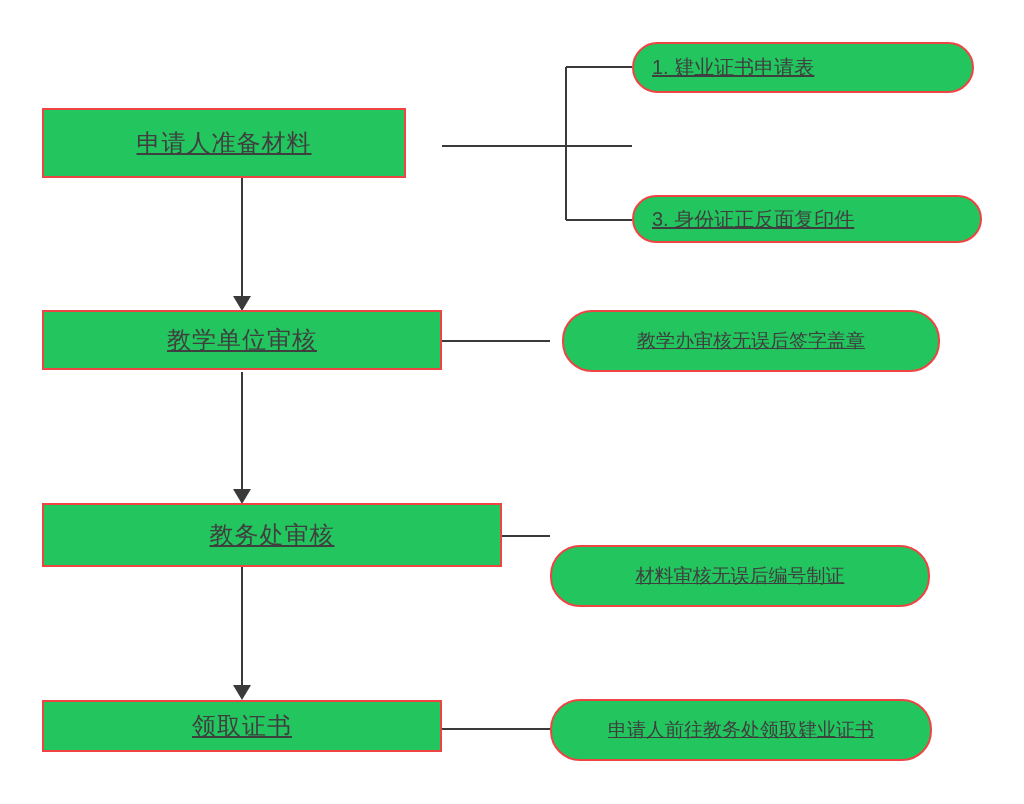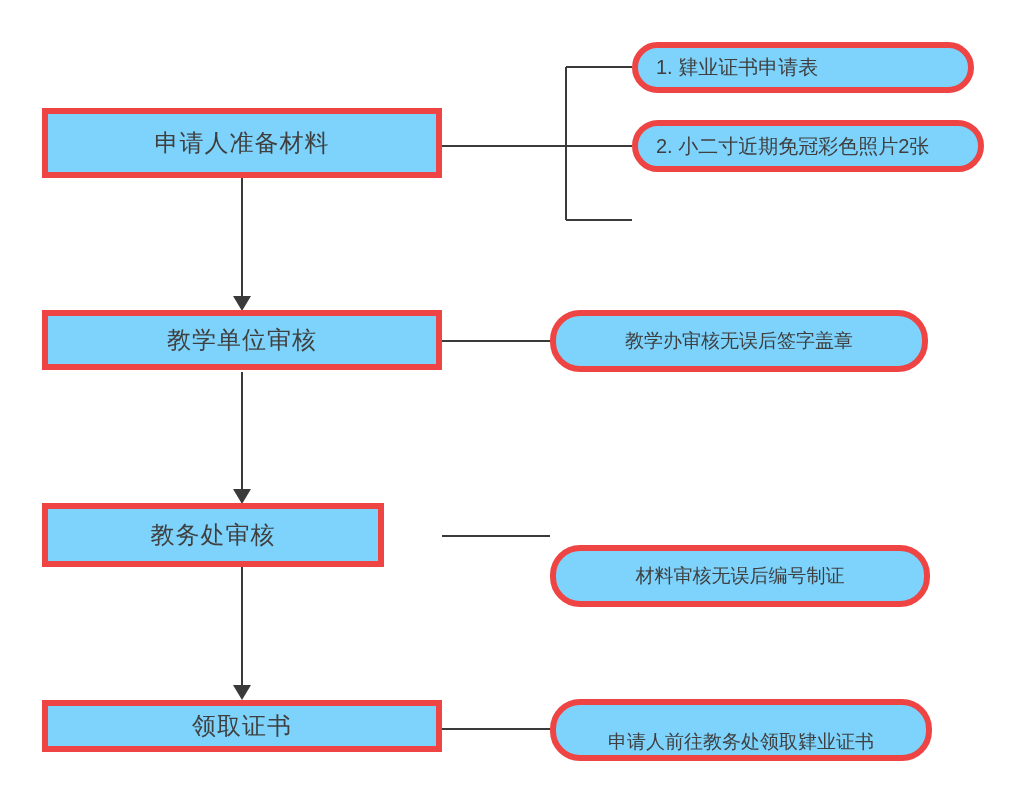--- a/index.html
+++ b/index.html
@@ -19,58 +19,59 @@
     position: absolute;
     left: 0;
     top: 0;
     width: 1024px;
     height: 804px;
     pointer-events: none;
   }
   .node {
     position: absolute;
     box-sizing: border-box;
-    background: #7dd3fc;
-    border: 6px solid #ef4444;
+    background: #22c55e;
+    border: 2px solid #ef4444;
     color: #3f3f3f;
     display: flex;
     align-items: center;
     justify-content: center;
     text-align: center;
     white-space: nowrap;
+    text-decoration: underline;
   }
   .step {
     font-size: 24px;
     letter-spacing: 1px;
   }
   .pill {
     border-radius: 26px;
     font-size: 20px;
     justify-content: flex-start;
     padding-left: 18px;
   }
   .note {
     border-radius: 30px;
     font-size: 19px;
     justify-content: center;
     padding-left: 0;
   }
   
-  .step1 { left: 42px;  top: 108px; width: 400px; height: 70px; }
+  .step1 { left: 42px;  top: 108px; width: 364px; height: 70px; }
   .step2 { left: 42px;  top: 310px; width: 400px; height: 60px; }
-  .step3 { left: 42px;  top: 503px; width: 342px; height: 64px; }
+  .step3 { left: 42px;  top: 503px; width: 460px; height: 64px; }
   .step4 { left: 42px;  top: 700px; width: 400px; height: 52px; }
   
   .m1 { left: 632px; top: 42px;  width: 342px; height: 51px; }
   .m2 { left: 632px; top: 120px; width: 352px; height: 52px; }
   .m3 { left: 632px; top: 195px; width: 350px; height: 48px; }
   
-  .n2 { left: 550px; top: 310px; width: 378px; height: 62px; }
+  .n2 { left: 562px; top: 310px; width: 378px; height: 62px; }
   .n3 { left: 550px; top: 505px; width: 380px; height: 62px; margin-top: 40px; }
-  .n4 { left: 550px; top: 699px; width: 382px; height: 62px; align-items: flex-end; }
+  .n4 { left: 550px; top: 699px; width: 382px; height: 62px; }
 </style>
 </head>
 <body>
 
 <div class="canvas">
 
   <svg class="connectors" width="1024" height="804" viewBox="0 0 1024 804" fill="none" stroke="#3a3a3a" stroke-width="2">
 
     <path d="M442,146 H566"></path>
     <path d="M566,67 V220"></path>
@@ -99,22 +100,22 @@
   <div class="node step step3">
     <span>教务处审核</span>
   </div>
   <div class="node step step4">
     <span>领取证书</span>
   </div>
 
   <div class="node pill m1">
     <span>1. 肄业证书申请表</span>
   </div>
-  <div class="node pill m2">
-    <span>2. 小二寸近期免冠彩色照片2张</span>
+  <div class="node pill m3">
+    <span>3. 身份证正反面复印件</span>
   </div>
 
   <div class="node pill note n2">
     <span>教学办审核无误后签字盖章</span>
   </div>
   <div class="node pill note n3">
     <span>材料审核无误后编号制证</span>
   </div>
   <div class="node pill note n4">
     <span>申请人前往教务处领取肄业证书</span>

